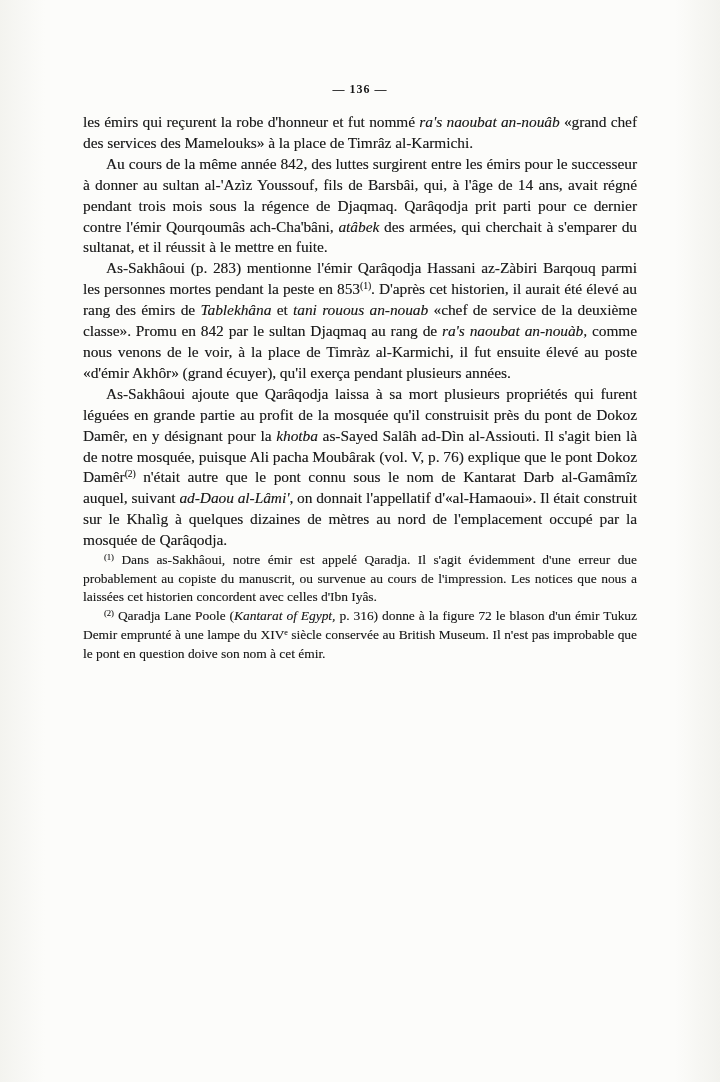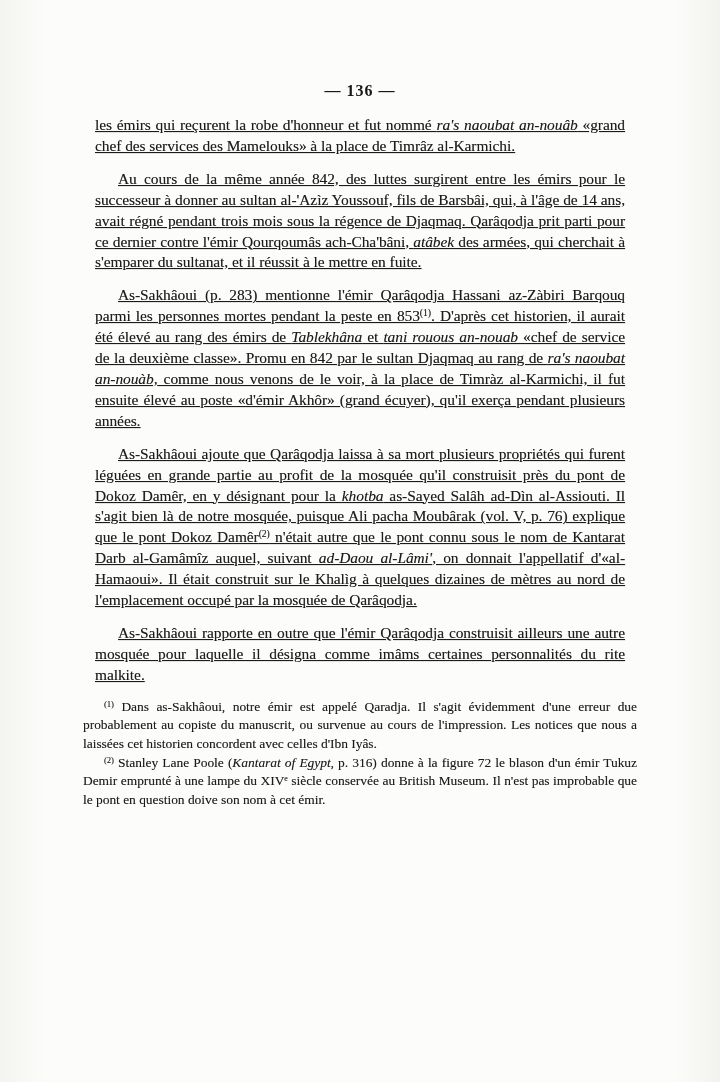--- a/index.html
+++ b/index.html
@@ -11,33 +11,33 @@
     color: #1b1b1b;
     overflow: hidden;
   }
   .page {
     width: 554px;
     margin: 0 auto;
     padding-top: 82px;
   }
   .page-number {
     text-align: center;
-    font-size: 16px;
+    font-size: 12px;
     font-weight: bold;
     letter-spacing: 1px;
     margin-bottom: 15px;
     color: #181818;
   }
   .body-text {
     font-size: 15.3px;
     line-height: 20.9px;
     text-align: justify;
     text-shadow: 0.25px 0.25px 0 rgba(25,25,25,0.45);
   }
-  .para { margin: 12px; text-indent: 23px; text-decoration: underline; }
+  .para { margin: 0; text-indent: 23px; }
   .para.first { text-indent: 0; }
   .it { font-style: italic; }
   sup.fn-ref {
     font-size: 9.5px;
     line-height: 0;
     vertical-align: 5px;
     letter-spacing: 0;
   }
   .footnotes {
     font-size: 13.4px;
@@ -52,20 +52,19 @@
 <body>
 
 <main class="page">
   <header class="page-number">— 136 —</header>
 
   <section class="body-text">
     <p class="para first"><span>les émirs qui reçurent la robe d'honneur et fut nommé </span><span class="it">ra's naoubat an-nouâb</span><span> «grand chef des services des Mamelouks» à la place de Timrâz al-Karmichi.</span></p>
     <p class="para"><span>Au cours de la même année 842, des luttes surgirent entre les émirs pour le successeur à donner au sultan al-'Azìz Youssouf, fils de Barsbâi, qui, à l'âge de 14 ans, avait régné pendant trois mois sous la régence de Djaqmaq. Qarâqodja prit parti pour ce dernier contre l'émir Qourqoumâs ach-Cha'bâni, </span><span class="it">atâbek</span><span> des armées, qui cherchait à s'emparer du sultanat, et il réussit à le mettre en fuite.</span></p>
     <p class="para"><span>As-Sakhâoui (p. 283) mentionne l'émir Qarâqodja Hassani az-Zàbiri Barqouq parmi les personnes mortes pendant la peste en 853</span><sup class="fn-ref">(1)</sup><span>. D'après cet historien, il aurait été élevé au rang des émirs de </span><span class="it">Tablekhâna</span><span> et </span><span class="it">tani rouous an-nouab</span><span> «chef de service de la deuxième classe». Promu en 842 par le sultan Djaqmaq au rang de </span><span class="it">ra's naoubat an-nouàb,</span><span> comme nous venons de le voir, à la place de Timràz al-Karmichi, il fut ensuite élevé au poste «d'émir Akhôr» (grand écuyer), qu'il exerça pendant plusieurs années.</span></p>
     <p class="para"><span>As-Sakhâoui ajoute que Qarâqodja laissa à sa mort plusieurs propriétés qui furent léguées en grande partie au profit de la mosquée qu'il construisit près du pont de Dokoz Damêr, en y désignant pour la </span><span class="it">khotba</span><span> as-Sayed Salâh ad-Dìn al-Assiouti. Il s'agit bien là de notre mosquée, puisque Ali pacha Moubârak (vol. V, p. 76) explique que le pont Dokoz Damêr</span><sup class="fn-ref">(2)</sup><span> n'était autre que le pont connu sous le nom de Kantarat Darb al-Gamâmîz auquel, suivant </span><span class="it">ad-Daou al-Lâmi'</span><span>, on donnait l'appellatif d'«al-Hamaoui». Il était construit sur le Khalìg à quelques dizaines de mètres au nord de l'emplacement occupé par la mosquée de Qarâqodja.</span></p>
-    <p class="para"><span>As-Sakhâoui rapporte en outre que l'émir Qarâqodja construisit ailleurs une autre mosquée pour laquelle il désigna comme imâms certaines personnalités du rite malkite.</span></p>
   </section>
 
   <footer class="footnotes">
     <p class="fnote"><sup class="fn-ref">(1)</sup><span> Dans as-Sakhâoui, notre émir est appelé Qaradja. Il s'agit évidemment d'une erreur due probablement au copiste du manuscrit, ou survenue au cours de l'impression. Les notices que nous a laissées cet historien concordent avec celles d'Ibn Iyâs.</span></p>
-    <p class="fnote"><sup class="fn-ref">(2)</sup><span> Stanley Lane Poole (</span><span class="it">Kantarat of Egypt,</span><span> p. 316) donne à la figure 72 le blason d'un émir Tukuz Demir emprunté à une lampe du XIVᵉ siècle conservée au British Museum. Il n'est pas improbable que le pont en question doive son nom à cet émir.</span></p>
+    <p class="fnote"><sup class="fn-ref">(2)</sup><span> Qaradja Lane Poole (</span><span class="it">Kantarat of Egypt,</span><span> p. 316) donne à la figure 72 le blason d'un émir Tukuz Demir emprunté à une lampe du XIVᵉ siècle conservée au British Museum. Il n'est pas improbable que le pont en question doive son nom à cet émir.</span></p>
   </footer>
 </main>
 
 </body></html>

